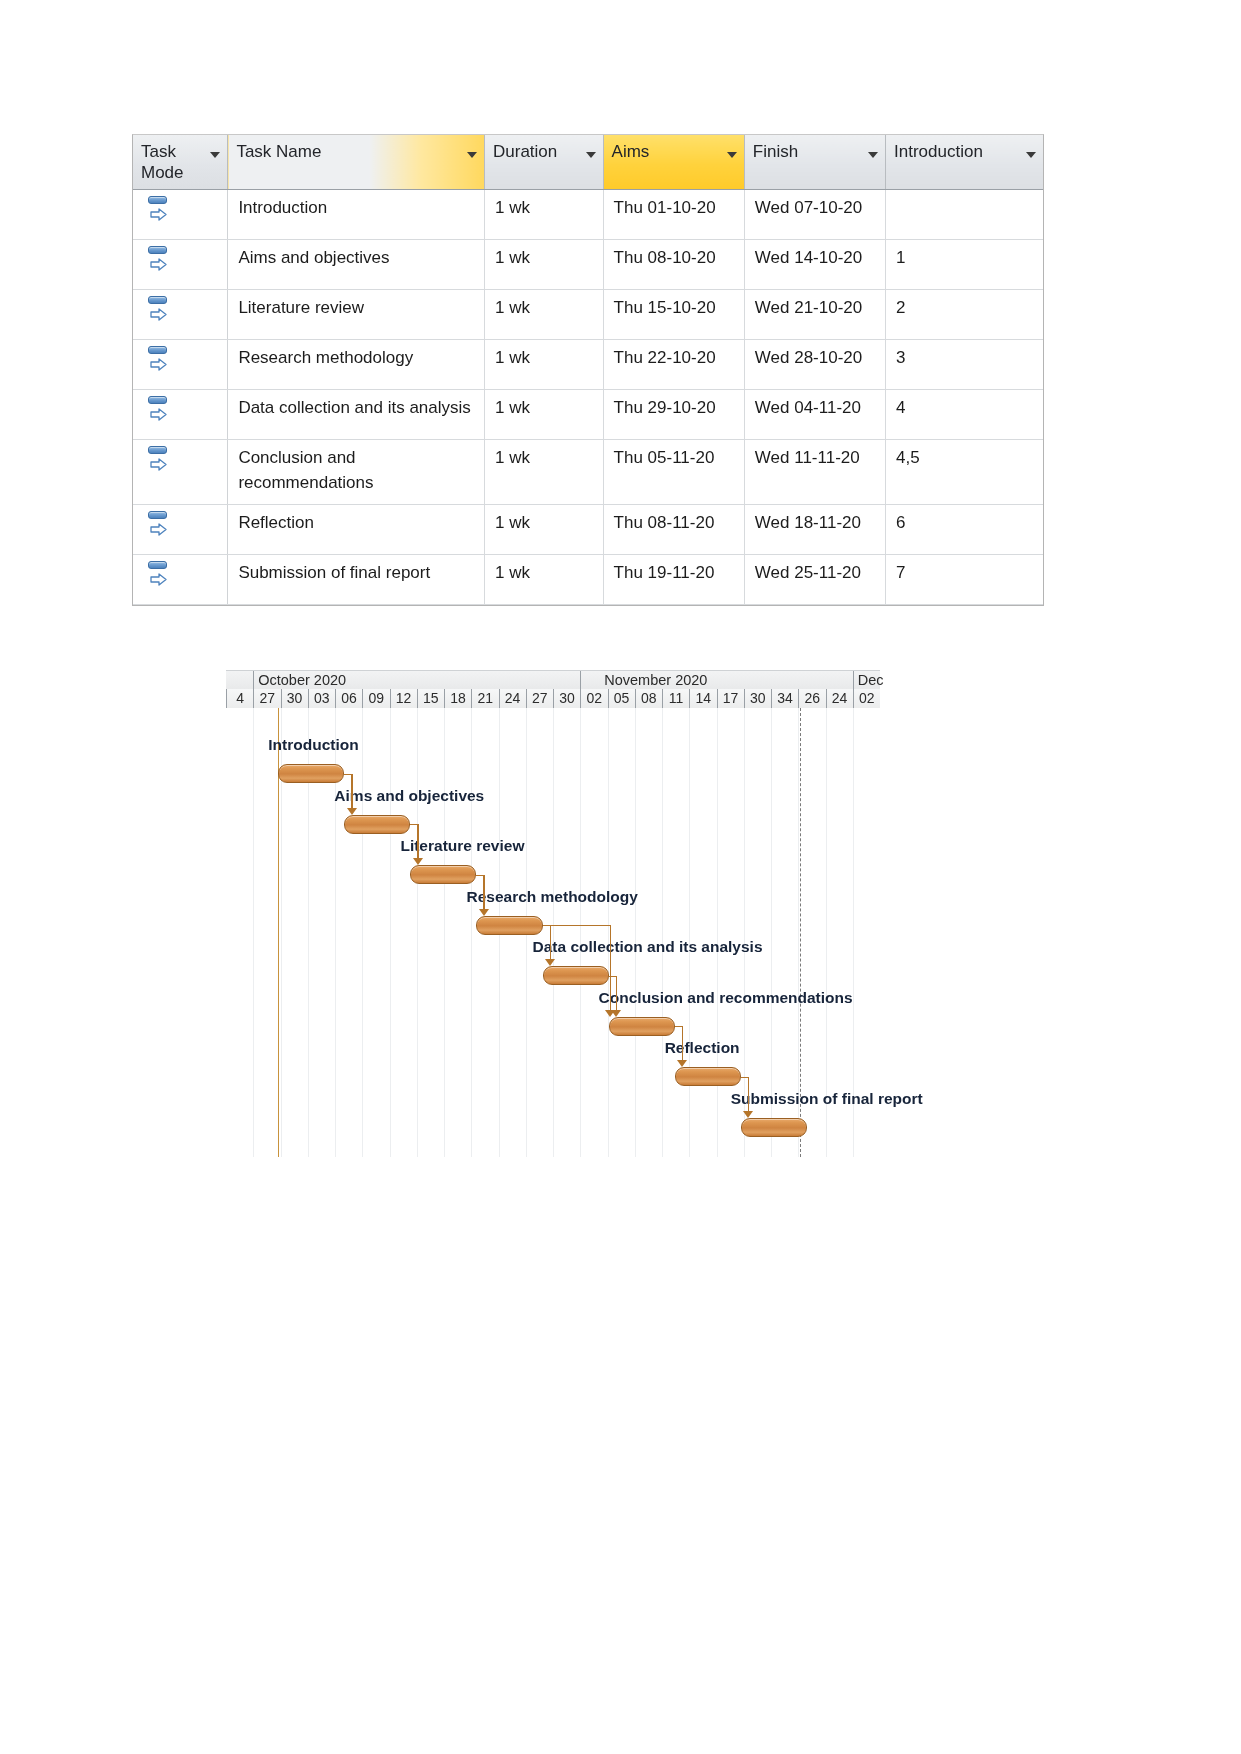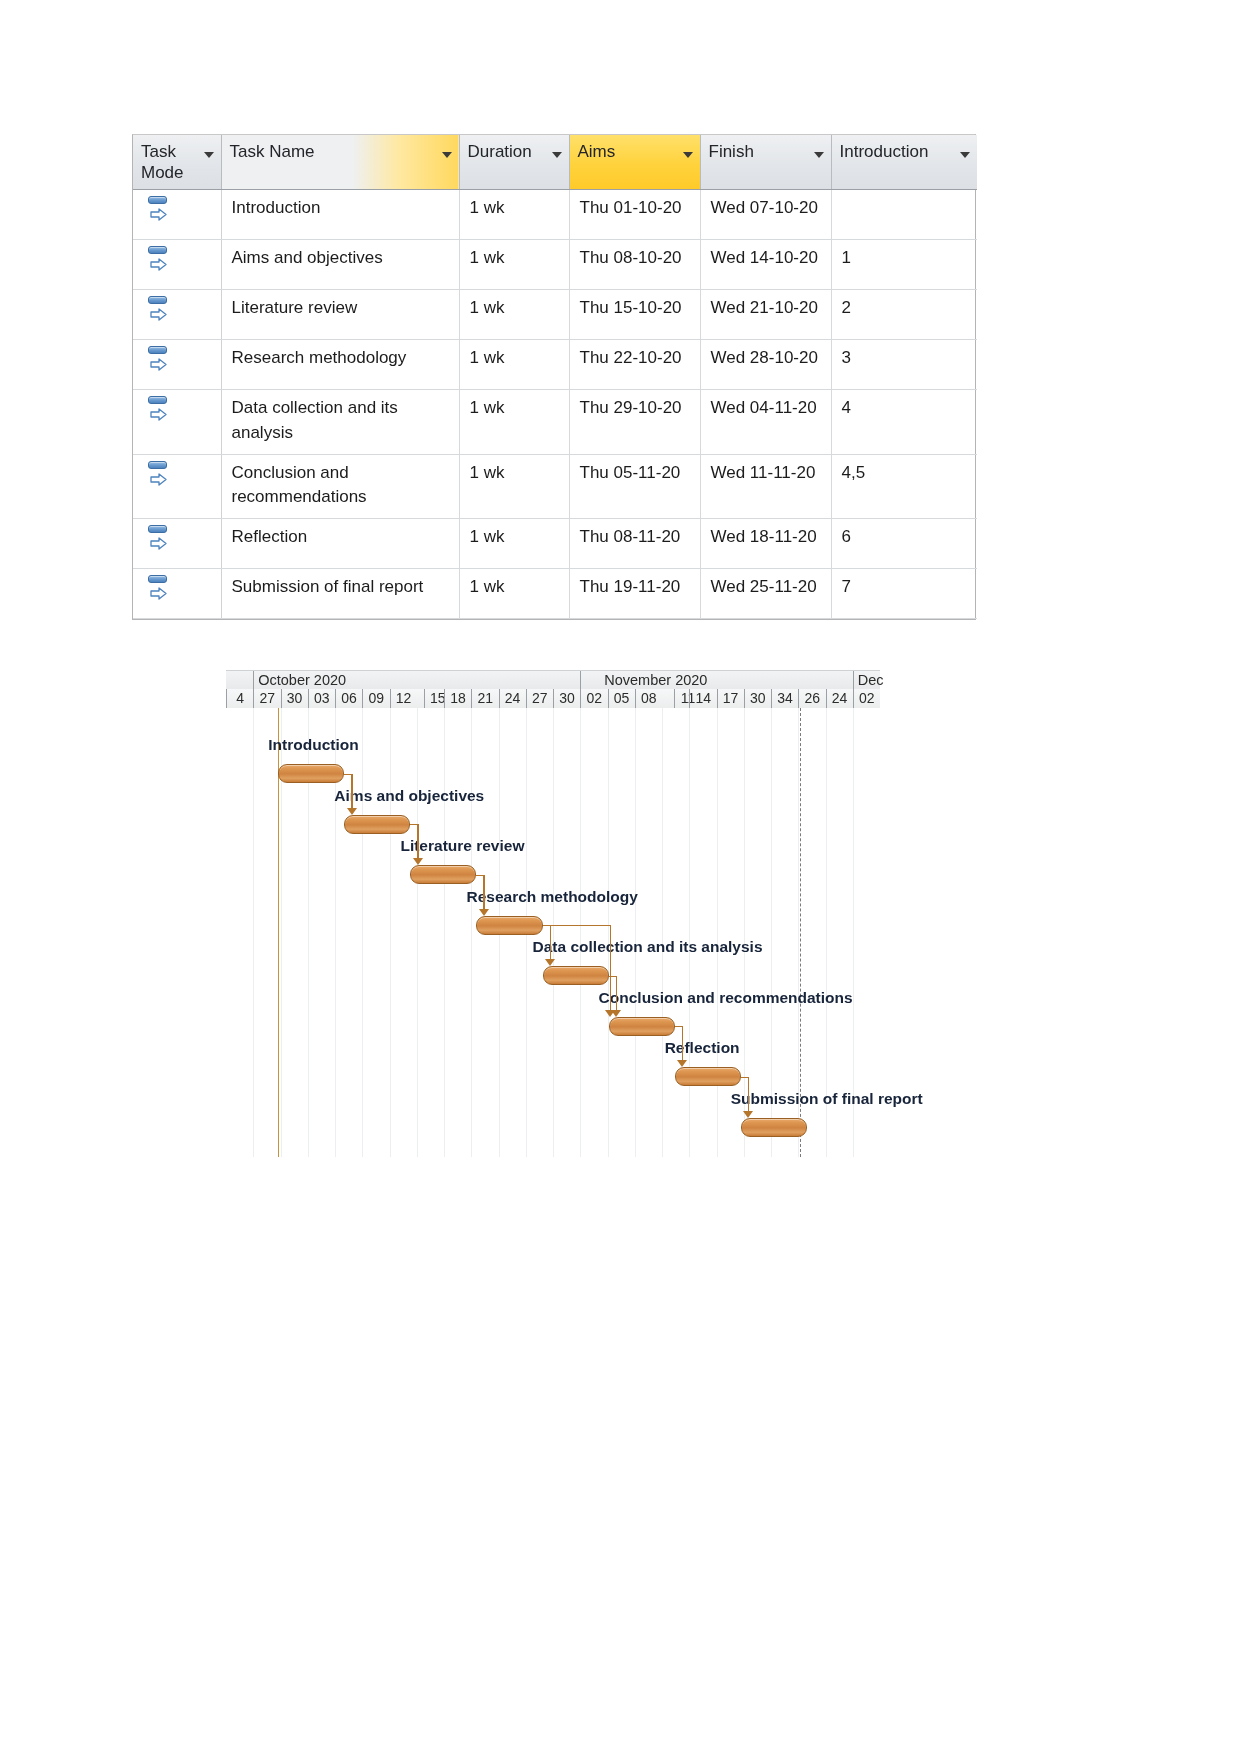--- a/index.html
+++ b/index.html
@@ -24,21 +24,21 @@
     width: 1241px;
     height: 1754px;
     background: #fff;
   }
 
   
   .task-table-wrap {
     position: absolute;
     left: 132px;
     top: 134px;
-    width: 844px;
+    width: 912px;
     border: 1px solid #b4b4b4;
     border-top: 1px solid #c8c8c8;
     background: #fff;
     box-sizing: border-box;
   }
   table.task-table {
     border-collapse: collapse;
     width: 100%;
     table-layout: fixed;
     font-size: 17px;
@@ -419,30 +419,30 @@
           <div class="month-cell" style="left: 626.75px; width: 54.5px;">Dec</div>
         </div>
       <div class="tier-days" id="tier-days">
           <div class="day-cell" style="left: 0px; width: 27.25px;">4</div>
           <div class="day-cell" style="left: 27.25px; width: 27.25px;">27</div>
           <div class="day-cell" style="left: 54.5px; width: 27.25px;">30</div>
           <div class="day-cell" style="left: 81.75px; width: 27.25px;">03</div>
           <div class="day-cell" style="left: 109px; width: 27.25px;">06</div>
           <div class="day-cell" style="left: 136.25px; width: 27.25px;">09</div>
           <div class="day-cell" style="left: 163.5px; width: 27.25px;">12</div>
-          <div class="day-cell" style="left: 190.75px; width: 27.25px; margin-left: 7px;">15</div>
+          <div class="day-cell" style="left: 190.75px; width: 27.25px;">15</div>
           <div class="day-cell" style="left: 218px; width: 27.25px;">18</div>
           <div class="day-cell" style="left: 245.25px; width: 27.25px;">21</div>
           <div class="day-cell" style="left: 272.5px; width: 27.25px;">24</div>
           <div class="day-cell" style="left: 299.75px; width: 27.25px;">27</div>
           <div class="day-cell" style="left: 327px; width: 27.25px;">30</div>
           <div class="day-cell" style="left: 354.25px; width: 27.25px;">02</div>
           <div class="day-cell" style="left: 381.5px; width: 27.25px;">05</div>
           <div class="day-cell" style="left: 408.75px; width: 27.25px;">08</div>
-          <div class="day-cell" style="left: 448px; width: 27.25px;">11</div>
+          <div class="day-cell" style="left: 436px; width: 27.25px;">11</div>
           <div class="day-cell" style="left: 463.25px; width: 27.25px;">14</div>
           <div class="day-cell" style="left: 490.5px; width: 27.25px;">17</div>
           <div class="day-cell" style="left: 517.75px; width: 27.25px;">30</div>
           <div class="day-cell" style="left: 545px; width: 27.25px;">34</div>
           <div class="day-cell" style="left: 572.25px; width: 27.25px;">26</div>
           <div class="day-cell" style="left: 599.5px; width: 27.25px;">24</div>
           <div class="day-cell" style="left: 626.75px; width: 27.25px;">02</div>
         </div>
     </div>
 

